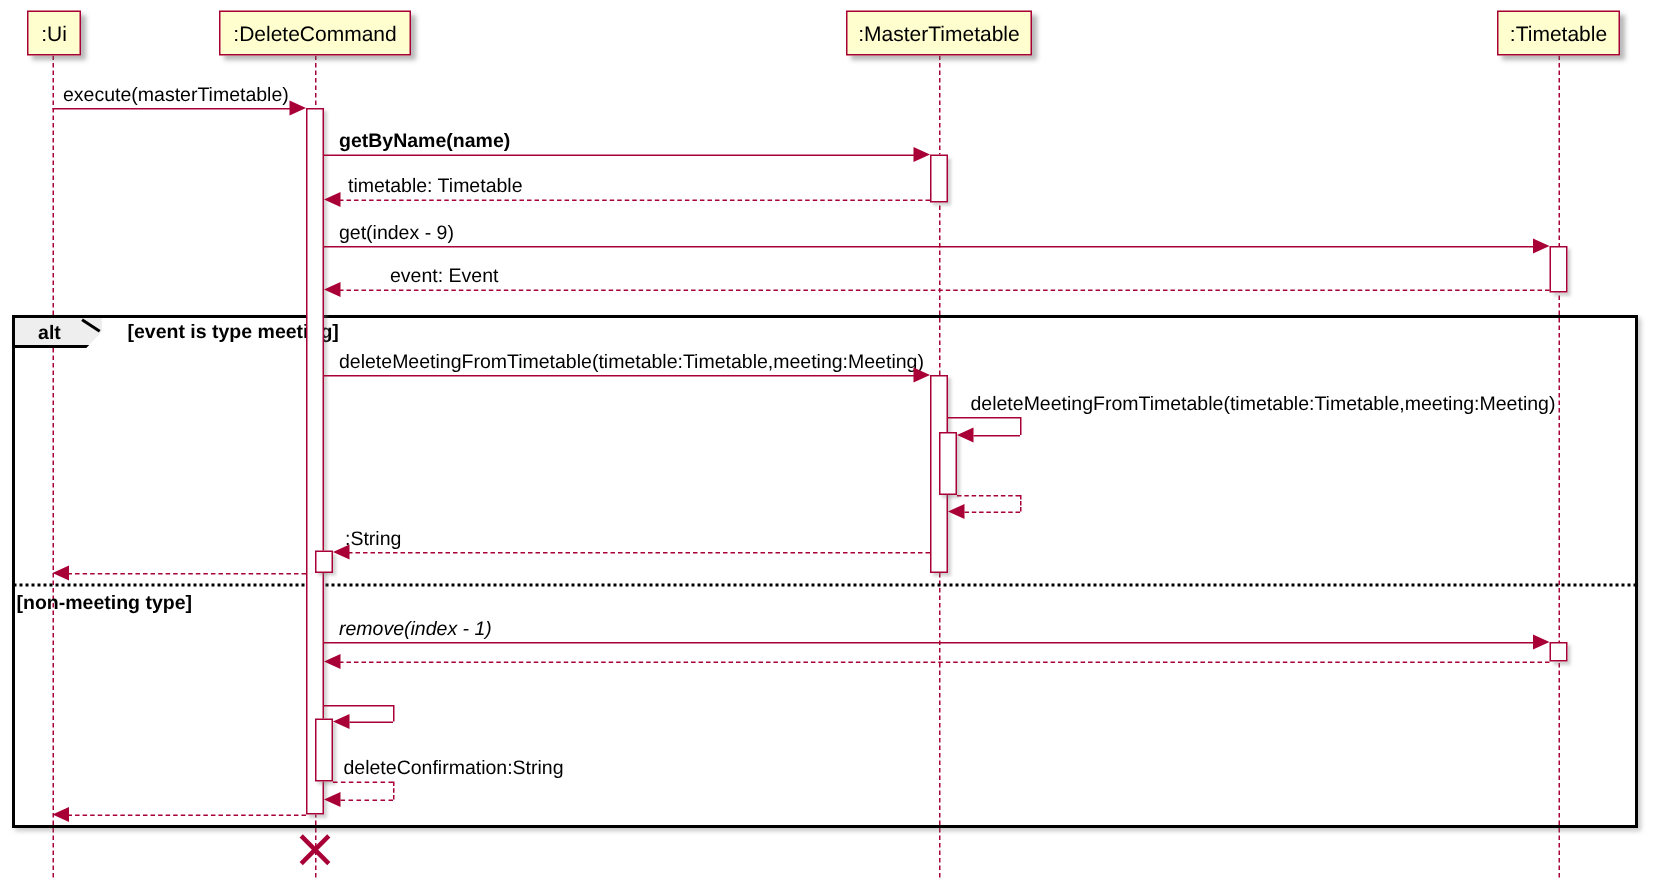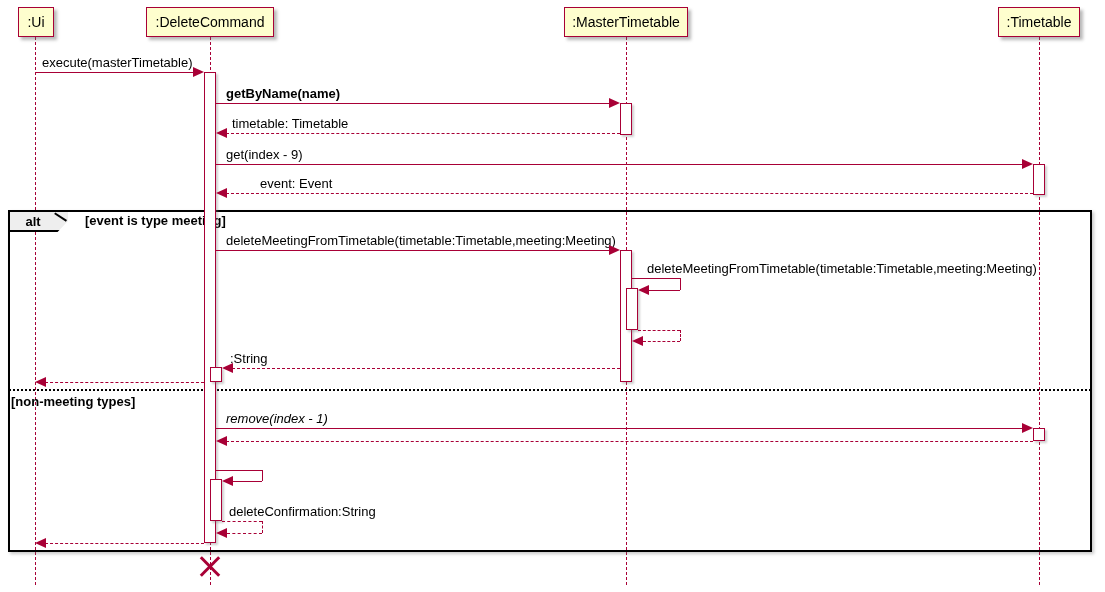--- a/index.html
+++ b/index.html
@@ -70,21 +70,21 @@
   <div class="lifeline" style="left:210px;top:37px;height:548px;"></div>
   <div class="lifeline" style="left:626px;top:37px;height:548px;"></div>
   <div class="lifeline" style="left:1039px;top:37px;height:548px;"></div>
 
   <div class="frame" style="left:8px;top:210px;width:1084px;height:342px;"></div>
   <div class="op-pent" style="left:10px;top:212px;width:58px;height:18px;">
     <span style="margin-right:12px;">alt</span>
   </div>
   <div class="guard" style="left:85px;top:213px;">[event is type meeting]</div>
   <div class="divider" style="left:9px;top:389px;width:1082px;"></div>
-  <div class="guard" style="left:11px;top:394px;">[non-meeting types]</div>
+  <div class="guard" style="left:11px;top:394px;">[non-meeting type]</div>
 
   <div class="act" style="left:204px;top:72px;height:471px;"></div>
   <div class="act" style="left:620px;top:103px;height:32px;"></div>
   <div class="act" style="left:1033px;top:164px;height:31px;"></div>
   <div class="act" style="left:620px;top:250px;height:132px;"></div>
   <div class="act" style="left:626px;top:288px;height:42px;"></div>
   <div class="act" style="left:210px;top:367px;height:15px;"></div>
   <div class="act" style="left:1033px;top:428px;height:13px;"></div>
   <div class="act" style="left:210px;top:479px;height:42px;"></div>
 

